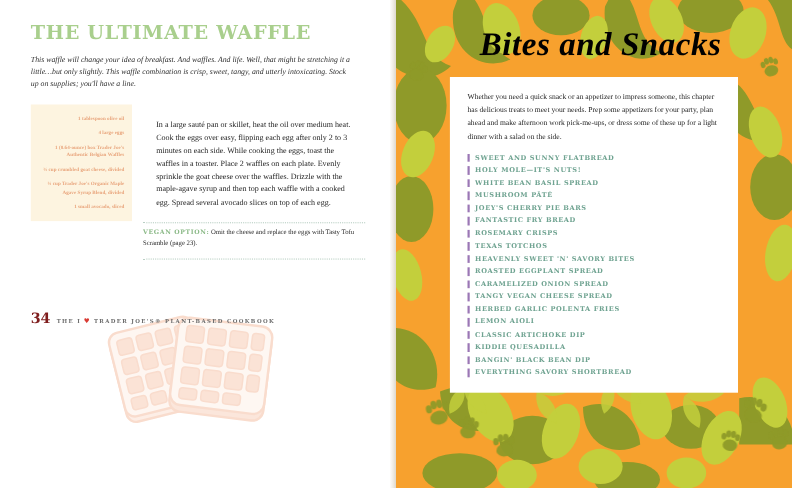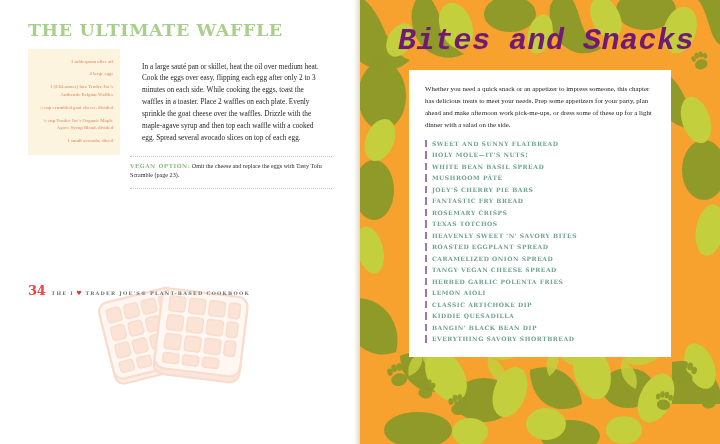--- a/index.html
+++ b/index.html
@@ -102,21 +102,21 @@
     width:185px;height:125px;
     opacity:1;
   }
   .footer{
     position:absolute;
     left:28px;bottom:22px;
     display:flex;align-items:baseline;gap:6px;
   }
   .folio{
     font-family:"DejaVu Serif",serif;
-    font-weight:bold;font-size:13px;color:#ef4444;
+    font-weight:bold;font-size:13px;color:#7f1d1d;
     letter-spacing:-0.3px;
   }
   .footer-text{
     font-family:"DejaVu Serif",serif;
     font-weight:bold;
     font-size:4.9px;
     letter-spacing:1.25px;
     color:#6f6f6f;
     display:flex;align-items:center;gap:2.5px;
   }
@@ -131,25 +131,25 @@
     position:relative;
     width:360px;height:444px;
     background:#f7a12e;
     overflow:hidden;
   }
   .pattern{position:absolute;inset:0;}
   .chapter-title{
     position:absolute;
     left:12px;right:0;top:24px;
     text-align:center;
-    font-family:Liberation Mono, monospace;
+    font-family:Liberation Serif, serif;
     font-style:italic;
     font-weight:bold;
     font-size:30px;
-    color:#701a75;
+    color:#000000;
     letter-spacing:0.5px;
     text-shadow:0 1px 0 rgba(0,0,0,0.04);
     z-index:3;
   }
   .card{
     position:absolute;
     left:49px;top:70px;
     width:262px;
     background:#ffffff;
     box-sizing:border-box;
@@ -187,20 +187,21 @@
 </style>
 </head>
 <body>
 
 <div class="spread">
 
   <div class="page-left">
 
     <h1 class="recipe-title">THE ULTIMATE WAFFLE</h1>
 
+    <p class="recipe-intro">This waffle will change your idea of breakfast. And waffles. And life. Well, that might be stretching it a little…but only slightly. This waffle combination is crisp, sweet, tangy, and utterly intoxicating. Stock up on supplies; you'll have a line.</p>
 
     <div class="cols">
 
       <div class="ingredients">
         <ul>
           <li>1 tablespoon olive oil</li>
           <li>4 large eggs</li>
           <li>1 (8.64-ounce) box Trader Joe's Authentic Belgian Waffles</li>
           <li>¾ cup crumbled goat cheese, divided</li>
           <li>¼ cup Trader Joe's Organic Maple Agave Syrup Blend, divided</li>

